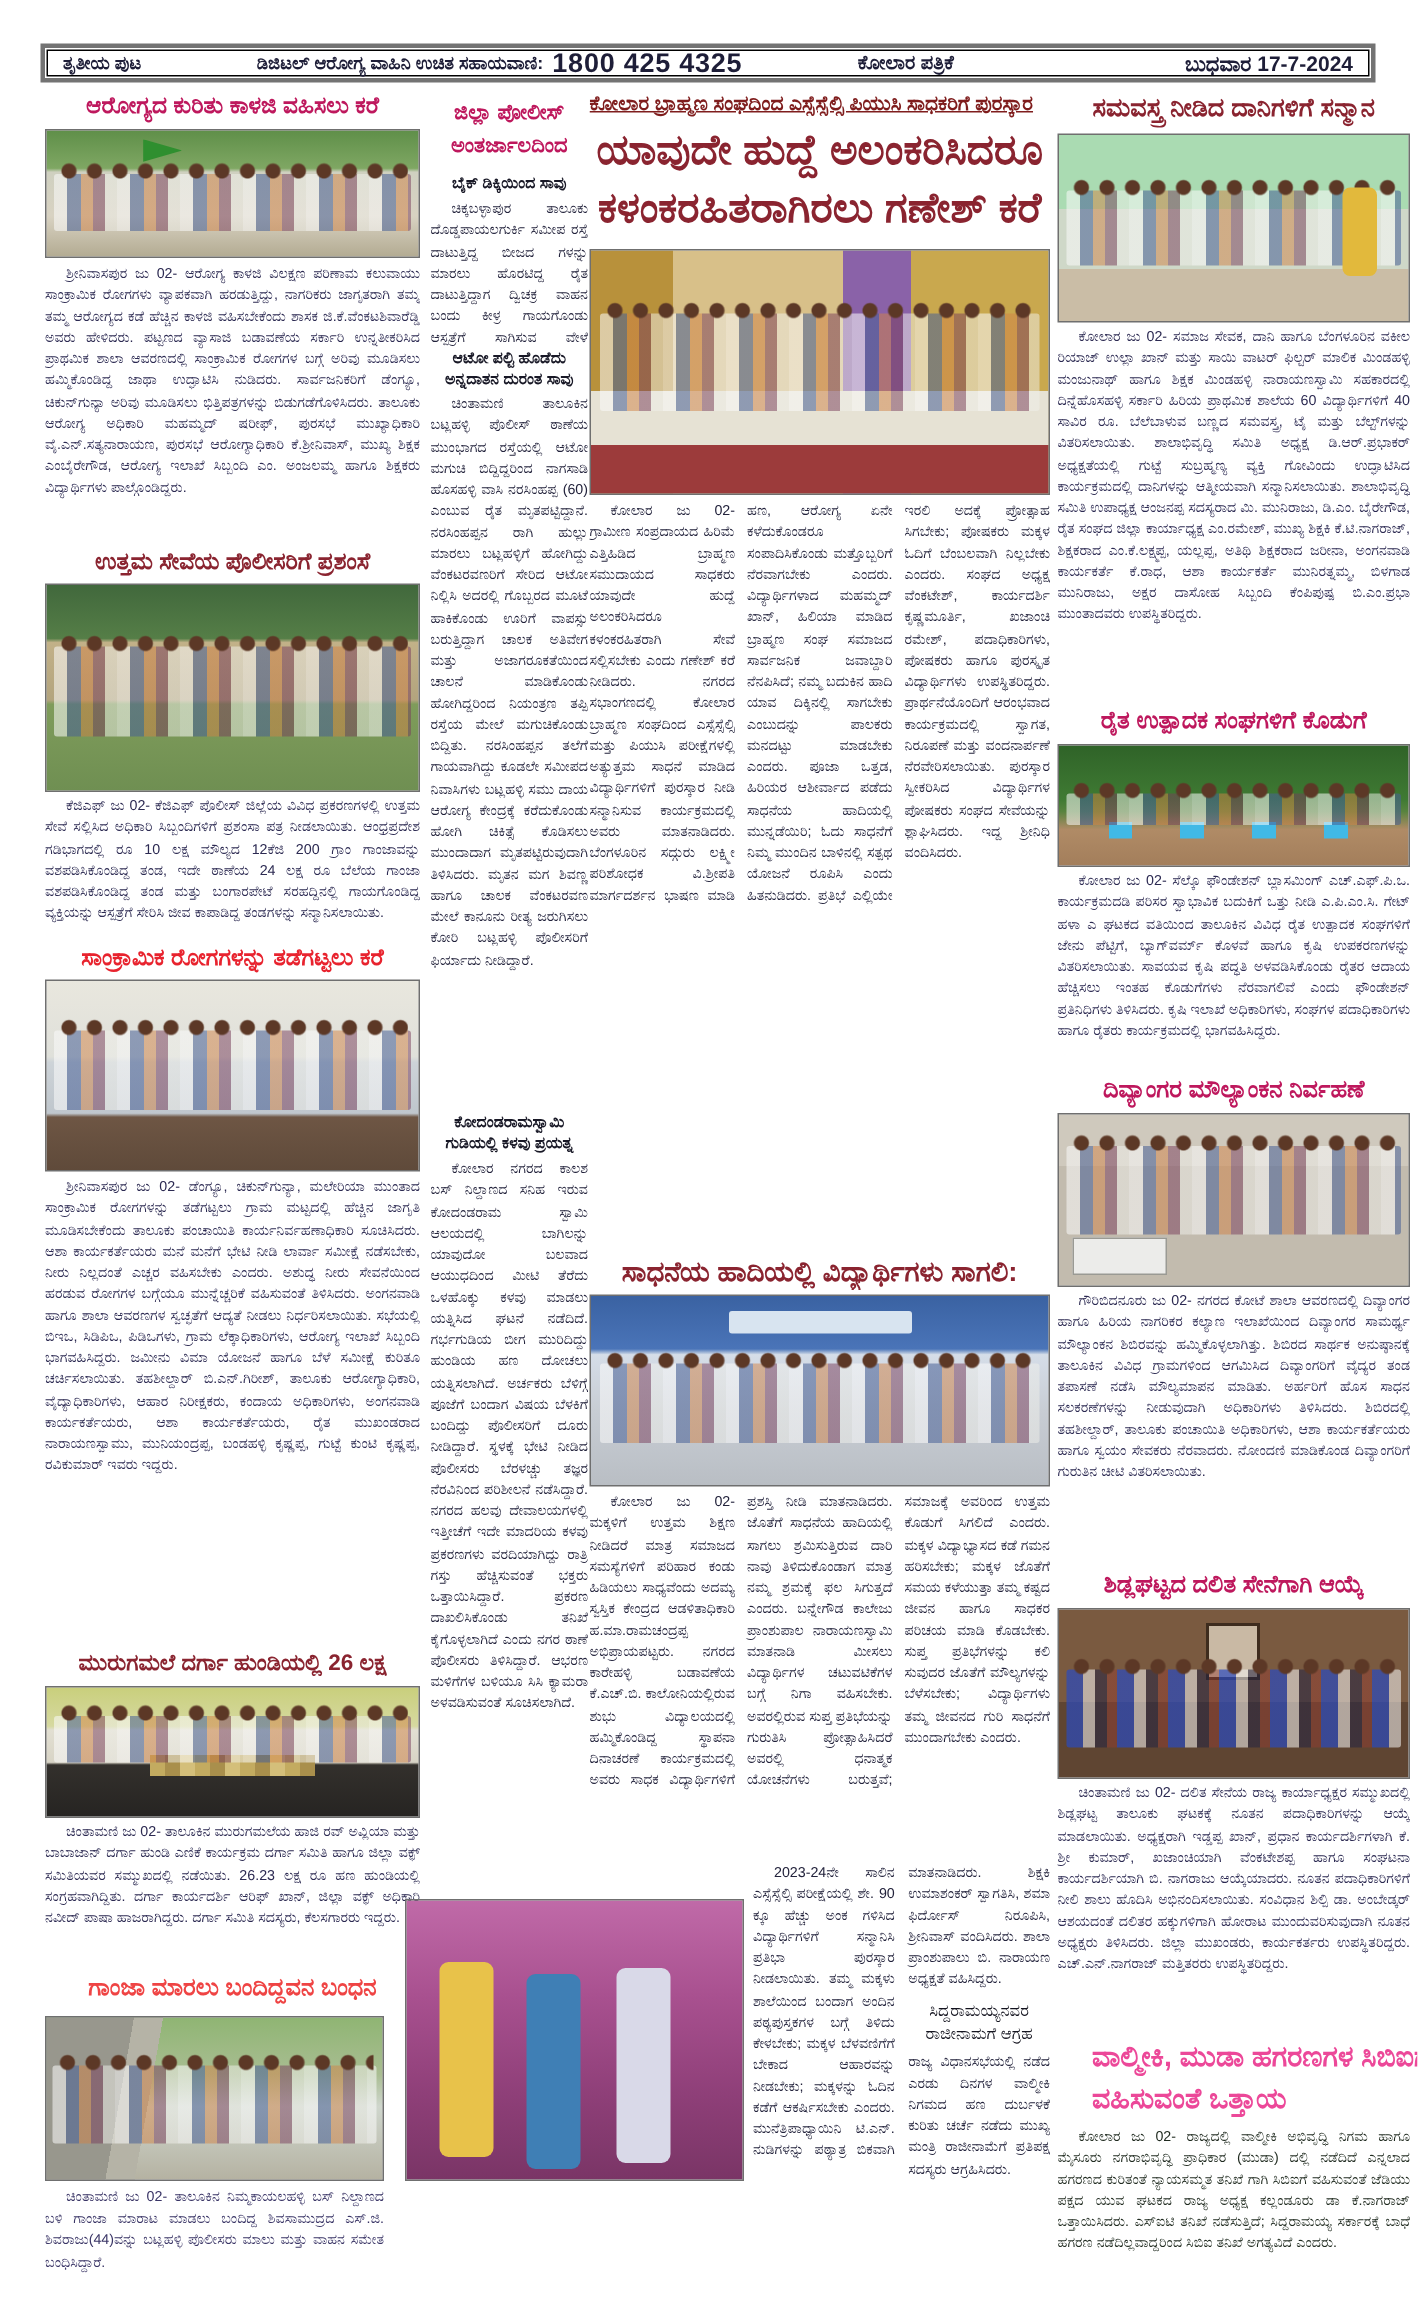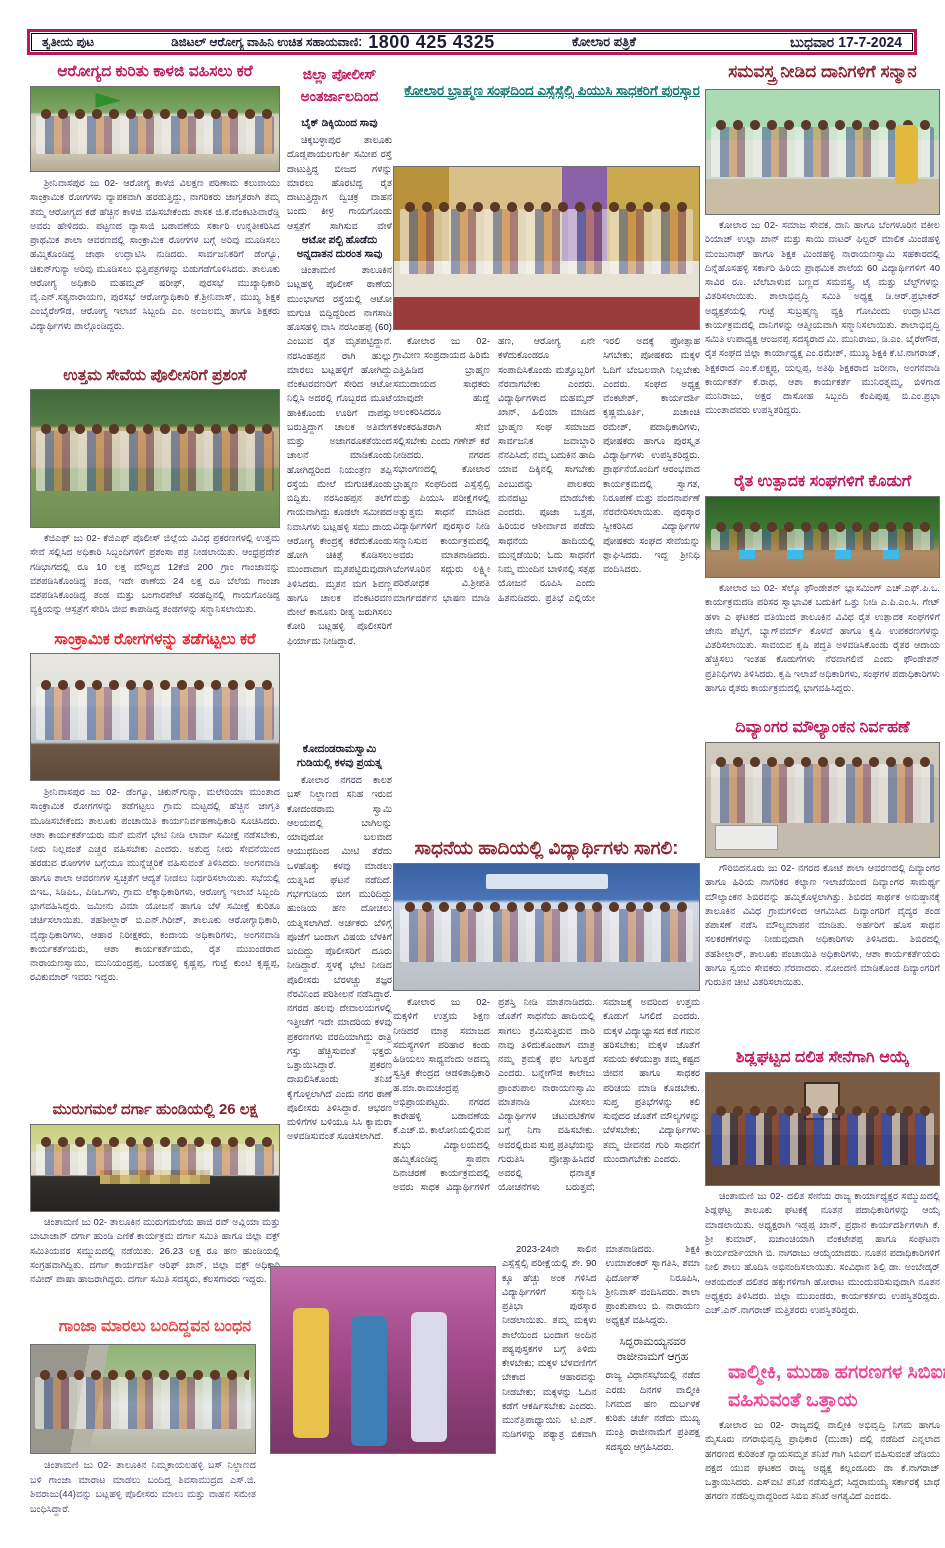--- a/index.html
+++ b/index.html
@@ -1,34 +1,34 @@
 <!DOCTYPE html>
 <html><head>
 <meta charset="utf-8">
 <style>
   html,body{margin:0;padding:0;background:#fff;}
   .page{position:relative;width:945px;height:1548px;background:#fff;overflow:hidden;
         font-family:"Liberation Sans",sans-serif;color:#1e1e38;}
   .abs{position:absolute;box-sizing:border-box;overflow:hidden;}
   
-  .mast{border:3px solid #be185d;box-shadow:inset 0 0 0 1px #fff,inset 0 0 0 2px #000;
+  .mast{border:3px solid #737373;box-shadow:inset 0 0 0 1px #fff,inset 0 0 0 2px #000;
         display:flex;align-items:center;padding:2px 12px;font-weight:bold;}
   .mast .sp{flex:1;}
   .m-small{font-size:12px;}
   .m-phone{font-size:18px;letter-spacing:.5px;margin-left:6px;font-family:"Liberation Sans",sans-serif;}
   .m-paper{font-size:13px;}
   .m-date{font-size:14px;}
   
   .hl{font-weight:bold;text-align:center;line-height:1.25;}
   .h-blue{color:#be185d;}
   .h-maroon{color:#8a2430;}
   .h-red{color:#e8232e;}
   .h-green{color:#ec4899;margin-left:23px;}
   .h-black{color:#ef4444;}
-  .kicker{color:#0f766e;font-weight:bold;text-decoration:underline;text-align:right;font-size:13.5px;margin-top:22px;}
+  .kicker{color:#7f1d1d;font-weight:bold;text-decoration:underline;text-align:left;font-size:13.5px;}
   .sub-ul{font-weight:bold;text-align:center;font-size:10.5px;line-height:1.35;color:#181826;}
   .sub-b{font-weight:normal;text-align:center;font-size:11px;line-height:1.4;color:#14141f;}
   
   .bd{font-size:9.5px;line-height:1.5;text-align:justify;text-indent:14px;color:#2c2a52;}
   .bd2{color:#23233c;}
   .cap{font-size:9.5px;line-height:1.55;text-align:justify;text-indent:14px;color:#3a3566;}
   .cols3{column-count:3;column-gap:8px;}
   .cols2{column-count:2;column-gap:9px;}
   
   .ph{border:1px solid #6f6f6f;position:absolute;box-sizing:border-box;overflow:hidden;}
@@ -118,20 +118,21 @@
   <div class="abs bd bd2" style="left:287px;top:133px;width:105px;height:98px;">ಚಿಕ್ಕಬಳ್ಳಾಪುರ ತಾಲೂಕು ದೊಡ್ಡಪಾಯಲಗುರ್ಕಿ ಸಮೀಪ ರಸ್ತೆ ದಾಟುತ್ತಿದ್ದ ಬೀಜದ ಗಳನ್ನು ಮಾರಲು ಹೊರಟಿದ್ದ ರೈತ ದಾಟುತ್ತಿದ್ದಾಗ ದ್ವಿಚಕ್ರ ವಾಹನ ಬಂದು ಕೀಳ್ರ ಗಾಯಗೊಂಡು ಆಸ್ಪತ್ರೆಗೆ ಸಾಗಿಸುವ ವೇಳೆ ಮೃತಪಟ್ಟಿದ್ದಾರೆ.</div>
   <div class="abs sub-ul" style="left:287px;top:232px;width:105px;height:30px;">ಆಟೋ ಪಲ್ಟಿ ಹೊಡೆದು ಅನ್ನದಾತನ ದುರಂತ ಸಾವು</div>
   <div class="abs bd bd2" style="left:287px;top:263px;width:105px;height:476px;">ಚಿಂತಾಮಣಿ ತಾಲೂಕಿನ ಬಟ್ಲಹಳ್ಳಿ ಪೊಲೀಸ್ ಠಾಣೆಯ ಮುಂಭಾಗದ ರಸ್ತೆಯಲ್ಲಿ ಆಟೋ ಮಗುಚಿ ಬಿದ್ದಿದ್ದರಿಂದ ನಾಗಸಾಡಿ ಹೊಸಹಳ್ಳಿ ವಾಸಿ ನರಸಿಂಹಪ್ಪ (60) ಎಂಬುವ ರೈತ ಮೃತಪಟ್ಟಿದ್ದಾನೆ. ನರಸಿಂಹಪ್ಪನ ರಾಗಿ ಹುಲ್ಲು ಮಾರಲು ಬಟ್ಲಹಳ್ಳಿಗೆ ಹೋಗಿದ್ದು ವೆಂಕಟರವಣರಿಗೆ ಸೇರಿದ ಆಟೋ ನಿಲ್ಲಿಸಿ ಅದರಲ್ಲಿ ಗೊಬ್ಬರದ ಮೂಟೆ ಹಾಕಿಕೊಂಡು ಊರಿಗೆ ವಾಪಸ್ಸು ಬರುತ್ತಿದ್ದಾಗ ಚಾಲಕ ಅತಿವೇಗ ಮತ್ತು ಅಜಾಗರೂಕತೆಯಿಂದ ಚಾಲನೆ ಮಾಡಿಕೊಂಡು ಹೋಗಿದ್ದರಿಂದ ನಿಯಂತ್ರಣ ತಪ್ಪಿ ರಸ್ತೆಯ ಮೇಲೆ ಮಗುಚಿಕೊಂಡು ಬಿದ್ದಿತು. ನರಸಿಂಹಪ್ಪನ ತಲೆಗೆ ಗಾಯವಾಗಿದ್ದು ಕೂಡಲೇ ಸಮೀಪದ ನಿವಾಸಿಗಳು ಬಟ್ಲಹಳ್ಳಿ ಸಮು ದಾಯ ಆರೋಗ್ಯ ಕೇಂದ್ರಕ್ಕೆ ಕರೆದುಕೊಂಡು ಹೋಗಿ ಚಿಕಿತ್ಸೆ ಕೊಡಿಸಲು ಮುಂದಾದಾಗ ಮೃತಪಟ್ಟಿರುವುದಾಗಿ ತಿಳಿಸಿದರು. ಮೃತನ ಮಗ ಶಿವಣ್ಣ ಹಾಗೂ ಚಾಲಕ ವೆಂಕಟರವಣ ಮೇಲೆ ಕಾನೂನು ರೀತ್ಯ ಜರುಗಿಸಲು ಕೋರಿ ಬಟ್ಲಹಳ್ಳಿ ಪೊಲೀಸರಿಗೆ ಫಿರ್ಯಾದು ನೀಡಿದ್ದಾರೆ.</div>
   <div class="abs sub-ul" style="left:287px;top:741px;width:105px;height:30px;">ಕೋದಂಡರಾಮಸ್ವಾಮಿ ಗುಡಿಯಲ್ಲಿ ಕಳವು ಪ್ರಯತ್ನ</div>
   <div class="abs bd bd2" style="left:287px;top:773px;width:105px;height:462px;">ಕೋಲಾರ ನಗರದ ಕಾಲಶ ಬಸ್ ನಿಲ್ದಾಣದ ಸನಿಹ ಇರುವ ಕೋದಂಡರಾಮ ಸ್ವಾಮಿ ಆಲಯದಲ್ಲಿ ಬಾಗಿಲನ್ನು ಯಾವುದೋ ಬಲವಾದ ಆಯುಧದಿಂದ ಮೀಟಿ ತೆರೆದು ಒಳಹೊಕ್ಕು ಕಳವು ಮಾಡಲು ಯತ್ನಿಸಿದ ಘಟನೆ ನಡೆದಿದೆ. ಗರ್ಭಗುಡಿಯ ಬೀಗ ಮುರಿದಿದ್ದು ಹುಂಡಿಯ ಹಣ ದೋಚಲು ಯತ್ನಿಸಲಾಗಿದೆ. ಅರ್ಚಕರು ಬೆಳಿಗ್ಗೆ ಪೂಜೆಗೆ ಬಂದಾಗ ವಿಷಯ ಬೆಳಕಿಗೆ ಬಂದಿದ್ದು ಪೊಲೀಸರಿಗೆ ದೂರು ನೀಡಿದ್ದಾರೆ. ಸ್ಥಳಕ್ಕೆ ಭೇಟಿ ನೀಡಿದ ಪೊಲೀಸರು ಬೆರಳಚ್ಚು ತಜ್ಞರ ನೆರವಿನಿಂದ ಪರಿಶೀಲನೆ ನಡೆಸಿದ್ದಾರೆ. ನಗರದ ಹಲವು ದೇವಾಲಯಗಳಲ್ಲಿ ಇತ್ತೀಚೆಗೆ ಇದೇ ಮಾದರಿಯ ಕಳವು ಪ್ರಕರಣಗಳು ವರದಿಯಾಗಿದ್ದು ರಾತ್ರಿ ಗಸ್ತು ಹೆಚ್ಚಿಸುವಂತೆ ಭಕ್ತರು ಒತ್ತಾಯಿಸಿದ್ದಾರೆ. ಪ್ರಕರಣ ದಾಖಲಿಸಿಕೊಂಡು ತನಿಖೆ ಕೈಗೊಳ್ಳಲಾಗಿದೆ ಎಂದು ನಗರ ಠಾಣೆ ಪೊಲೀಸರು ತಿಳಿಸಿದ್ದಾರೆ. ಆಭರಣ ಮಳಿಗೆಗಳ ಬಳಿಯೂ ಸಿಸಿ ಕ್ಯಾಮರಾ ಅಳವಡಿಸುವಂತೆ ಸೂಚಿಸಲಾಗಿದೆ.</div>
 
   <div class="abs hl h-maroon" style="left:270px;top:1242px;width:226px;height:20px;font-size:14.5px;margin-top:33px;">ಭಾರ್ಗವಿ ಮಂಜುನಾಥ್‌ರಿಗೆ ಬಿಸಿಎ ಪದವಿ</div>
   <div class="ph ph-bca" style="left:270px;top:1266px;width:226px;height:188px;"></div>
 
   <div class="abs kicker" style="left:393px;top:61px;width:307px;height:18px;">ಕೋಲಾರ ಬ್ರಾಹ್ಮಣ ಸಂಘದಿಂದ ಎಸ್ಸೆಸ್ಸೆಲ್ಸಿ ಪಿಯುಸಿ ಸಾಧಕರಿಗೆ ಪುರಸ್ಕಾರ</div>
+  <div class="abs hl h-maroon" style="left:393px;top:80px;width:307px;height:84px;font-size:28px;line-height:1.4;">ಯಾವುದೇ ಹುದ್ದೆ ಅಲಂಕರಿಸಿದರೂ ಕಳಂಕರಹಿತರಾಗಿರಲು ಗಣೇಶ್ ಕರೆ</div>
   <div class="ph ph-d" style="left:393px;top:166px;width:307px;height:164px;">
     <div class="crowd" style="top:26%;height:40%;"></div>
   </div>
   <div class="abs bd bd2 cols3" style="left:393px;top:334px;width:307px;height:496px;">ಕೋಲಾರ ಜು 02- ಗ್ರಾಮೀಣ ಸಂಪ್ರದಾಯದ ಹಿರಿಮೆ ಎತ್ತಿಹಿಡಿದ ಬ್ರಾಹ್ಮಣ ಸಮುದಾಯದ ಸಾಧಕರು ಯಾವುದೇ ಹುದ್ದೆ ಅಲಂಕರಿಸಿದರೂ ಕಳಂಕರಹಿತರಾಗಿ ಸೇವೆ ಸಲ್ಲಿಸಬೇಕು ಎಂದು ಗಣೇಶ್ ಕರೆ ನೀಡಿದರು. ನಗರದ ಸಭಾಂಗಣದಲ್ಲಿ ಕೋಲಾರ ಬ್ರಾಹ್ಮಣ ಸಂಘದಿಂದ ಎಸ್ಸೆಸ್ಸೆಲ್ಸಿ ಮತ್ತು ಪಿಯುಸಿ ಪರೀಕ್ಷೆಗಳಲ್ಲಿ ಅತ್ಯುತ್ತಮ ಸಾಧನೆ ಮಾಡಿದ ವಿದ್ಯಾರ್ಥಿಗಳಿಗೆ ಪುರಸ್ಕಾರ ನೀಡಿ ಸನ್ಮಾನಿಸುವ ಕಾರ್ಯಕ್ರಮದಲ್ಲಿ ಅವರು ಮಾತನಾಡಿದರು. ಬೆಂಗಳೂರಿನ ಸದ್ಗುರು ಲಕ್ಷ್ಮೀ ಪರಿಶೋಧಕ ವಿ.ಶ್ರೀಪತಿ ಮಾರ್ಗದರ್ಶನ ಭಾಷಣ ಮಾಡಿ ಹಣ, ಆರೋಗ್ಯ ಏನೇ ಕಳೆದುಕೊಂಡರೂ ಸಂಪಾದಿಸಿಕೊಂಡು ಮತ್ತೊಬ್ಬರಿಗೆ ನೆರವಾಗಬೇಕು ಎಂದರು. ವಿದ್ಯಾರ್ಥಿಗಳಾದ ಮಹಮ್ಮದ್ ಖಾನ್, ಹಿಲಿಯಾ ಮಾಡಿದ ಬ್ರಾಹ್ಮಣ ಸಂಘ ಸಮಾಜದ ಸಾರ್ವಜನಿಕ ಜವಾಬ್ದಾರಿ ನೆನಪಿಸಿದೆ; ನಮ್ಮ ಬದುಕಿನ ಹಾದಿ ಯಾವ ದಿಕ್ಕಿನಲ್ಲಿ ಸಾಗಬೇಕು ಎಂಬುದನ್ನು ಪಾಲಕರು ಮನದಟ್ಟು ಮಾಡಬೇಕು ಎಂದರು. ಪೂಜಾ ಒತ್ತಡ, ಹಿರಿಯರ ಆಶೀರ್ವಾದ ಪಡೆದು ಸಾಧನೆಯ ಹಾದಿಯಲ್ಲಿ ಮುನ್ನಡೆಯಿರಿ; ಓದು ಸಾಧನೆಗೆ ನಿಮ್ಮ ಮುಂದಿನ ಬಾಳಿನಲ್ಲಿ ಸತ್ಪಥ ಯೋಜನೆ ರೂಪಿಸಿ ಎಂದು ಹಿತನುಡಿದರು. ಪ್ರತಿಭೆ ಎಲ್ಲಿಯೇ ಇರಲಿ ಅದಕ್ಕೆ ಪ್ರೋತ್ಸಾಹ ಸಿಗಬೇಕು; ಪೋಷಕರು ಮಕ್ಕಳ ಓದಿಗೆ ಬೆಂಬಲವಾಗಿ ನಿಲ್ಲಬೇಕು ಎಂದರು. ಸಂಘದ ಅಧ್ಯಕ್ಷ ವೆಂಕಟೇಶ್, ಕಾರ್ಯದರ್ಶಿ ಕೃಷ್ಣಮೂರ್ತಿ, ಖಜಾಂಚಿ ರಮೇಶ್, ಪದಾಧಿಕಾರಿಗಳು, ಪೋಷಕರು ಹಾಗೂ ಪುರಸ್ಕೃತ ವಿದ್ಯಾರ್ಥಿಗಳು ಉಪಸ್ಥಿತರಿದ್ದರು. ಪ್ರಾರ್ಥನೆಯೊಂದಿಗೆ ಆರಂಭವಾದ ಕಾರ್ಯಕ್ರಮದಲ್ಲಿ ಸ್ವಾಗತ, ನಿರೂಪಣೆ ಮತ್ತು ವಂದನಾರ್ಪಣೆ ನೆರವೇರಿಸಲಾಯಿತು. ಪುರಸ್ಕಾರ ಸ್ವೀಕರಿಸಿದ ವಿದ್ಯಾರ್ಥಿಗಳ ಪೋಷಕರು ಸಂಘದ ಸೇವೆಯನ್ನು ಶ್ಲಾಘಿಸಿದರು. ಇದ್ದ ಶ್ರೀನಿಧಿ ವಂದಿಸಿದರು.</div>
 
   <div class="abs hl h-maroon" style="left:393px;top:836px;width:307px;height:24px;font-size:18.5px;">ಸಾಧನೆಯ ಹಾದಿಯಲ್ಲಿ ವಿದ್ಯಾರ್ಥಿಗಳು ಸಾಗಲಿ: ಹ.ಮಾ.ರಾ</div>
   <div class="ph ph-e" style="left:393px;top:863px;width:307px;height:128px;">
     <div class="crowd" style="top:36%;height:42%;"></div>
   </div>
   <div class="abs bd bd2 cols3" style="left:393px;top:995px;width:307px;height:242px;">ಕೋಲಾರ ಜು 02- ಮಕ್ಕಳಿಗೆ ಉತ್ತಮ ಶಿಕ್ಷಣ ನೀಡಿದರೆ ಮಾತ್ರ ಸಮಾಜದ ಸಮಸ್ಯೆಗಳಿಗೆ ಪರಿಹಾರ ಕಂಡು ಹಿಡಿಯಲು ಸಾಧ್ಯವೆಂದು ಅದಮ್ಯ ಸ್ವಸ್ತಿಕ ಕೇಂದ್ರದ ಆಡಳಿತಾಧಿಕಾರಿ ಹ.ಮಾ.ರಾಮಚಂದ್ರಪ್ಪ ಅಭಿಪ್ರಾಯಪಟ್ಟರು. ನಗರದ ಕಾರೇಹಳ್ಳಿ ಬಡಾವಣೆಯ ಕೆ.ಎಚ್.ಬಿ. ಕಾಲೋನಿಯಲ್ಲಿರುವ ಶುಭು ವಿದ್ಯಾಲಯದಲ್ಲಿ ಹಮ್ಮಿಕೊಂಡಿದ್ದ ಸ್ಥಾಪನಾ ದಿನಾಚರಣೆ ಕಾರ್ಯಕ್ರಮದಲ್ಲಿ ಅವರು ಸಾಧಕ ವಿದ್ಯಾರ್ಥಿಗಳಿಗೆ ಪ್ರಶಸ್ತಿ ನೀಡಿ ಮಾತನಾಡಿದರು. ಜೊತೆಗೆ ಸಾಧನೆಯ ಹಾದಿಯಲ್ಲಿ ಸಾಗಲು ಶ್ರಮಿಸುತ್ತಿರುವ ದಾರಿ ನಾವು ತಿಳಿದುಕೊಂಡಾಗ ಮಾತ್ರ ನಮ್ಮ ಶ್ರಮಕ್ಕೆ ಫಲ ಸಿಗುತ್ತದೆ ಎಂದರು. ಬನ್ನೇಗೌಡ ಕಾಲೇಜು ಪ್ರಾಂಶುಪಾಲ ನಾರಾಯಣಸ್ವಾಮಿ ಮಾತನಾಡಿ ಮೀಸಲು ವಿದ್ಯಾರ್ಥಿಗಳ ಚಟುವಟಿಕೆಗಳ ಬಗ್ಗೆ ನಿಗಾ ವಹಿಸಬೇಕು. ಅವರಲ್ಲಿರುವ ಸುಪ್ತ ಪ್ರತಿಭೆಯನ್ನು ಗುರುತಿಸಿ ಪ್ರೋತ್ಸಾಹಿಸಿದರೆ ಅವರಲ್ಲಿ ಧನಾತ್ಮಕ ಯೋಚನೆಗಳು ಬರುತ್ತವೆ; ಸಮಾಜಕ್ಕೆ ಅವರಿಂದ ಉತ್ತಮ ಕೊಡುಗೆ ಸಿಗಲಿದೆ ಎಂದರು. ಮಕ್ಕಳ ವಿದ್ಯಾಭ್ಯಾಸದ ಕಡೆ ಗಮನ ಹರಿಸಬೇಕು; ಮಕ್ಕಳ ಜೊತೆಗೆ ಸಮಯ ಕಳೆಯುತ್ತಾ ತಮ್ಮ ಕಷ್ಟದ ಜೀವನ ಹಾಗೂ ಸಾಧಕರ ಪರಿಚಯ ಮಾಡಿ ಕೊಡಬೇಕು. ಸುಪ್ತ ಪ್ರತಿಭೆಗಳನ್ನು ಕಲಿ ಸುವುದರ ಜೊತೆಗೆ ಮೌಲ್ಯಗಳನ್ನು ಬೆಳೆಸಬೇಕು; ವಿದ್ಯಾರ್ಥಿಗಳು ತಮ್ಮ ಜೀವನದ ಗುರಿ ಸಾಧನೆಗೆ ಮುಂದಾಗಬೇಕು ಎಂದರು.</div>

